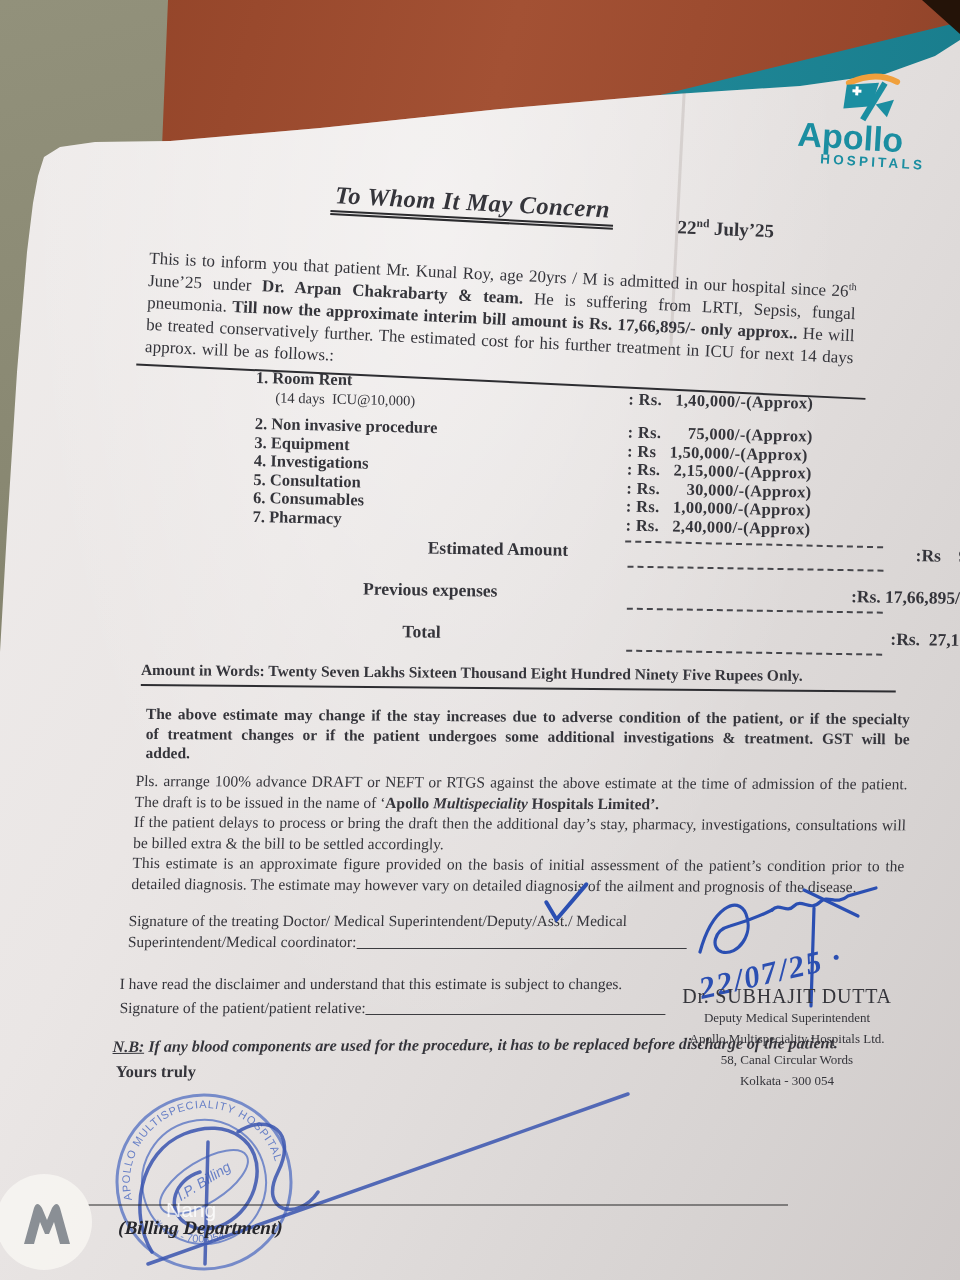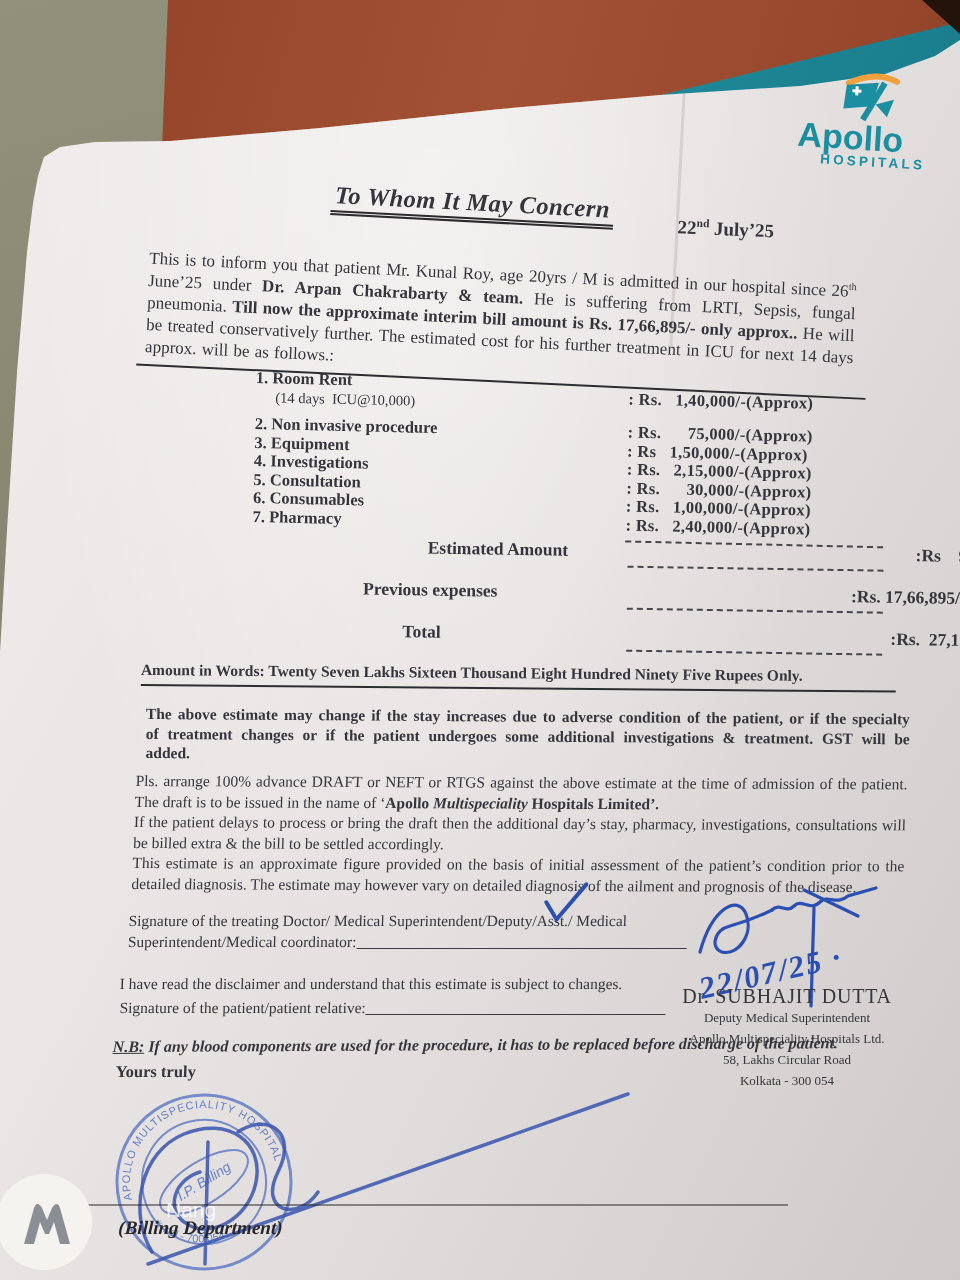--- a/index.html
+++ b/index.html
@@ -198,21 +198,21 @@
 
   <div class="sec small" style="left:120px;top:973px;transform:skewX(-2deg);">I have read the disclaimer and understand that this estimate is subject to changes.</div>
   <div class="sec small" style="left:120px;top:997px;transform:skewX(-2deg);">
     <span>Signature of the patient/patient relative:</span><span class="uline" style="width:300px;"></span>
   </div>
 
   <div class="sec signoff" style="left:626px;top:986px;">
     <div class="nm">Dr. SUBHAJIT DUTTA</div>
     <div>Deputy Medical Superintendent</div>
     <div>Apollo Multispeciality Hospitals Ltd.</div>
-    <div>58, Lakhs Circular Road</div>
+    <div>58, Canal Circular Words</div>
     <div>Kolkata - 300 054</div>
   </div>
 
   <div class="sec nb" style="left:113px;top:1038px;transform:rotate(-0.3deg) skewX(-2deg);"><span style="text-decoration: underline;">N.B:</span><span> If any blood components are used for the procedure, it has to be replaced before discharge of the patient.</span></div>
   <div class="sec yours" style="left:116px;top:1062px;transform:skewX(-2deg);">Yours truly</div>
 
   <svg class="sec" style="left:64px;top:1082px;" width="280" height="205" viewBox="0 0 280 205">
     <g transform="rotate(-14 140 100)" stroke="#5b76c4" fill="none" opacity="0.8">
       <circle cx="140" cy="100" r="87" stroke-width="3"></circle>
       <circle cx="140" cy="100" r="62" stroke-width="2"></circle>

